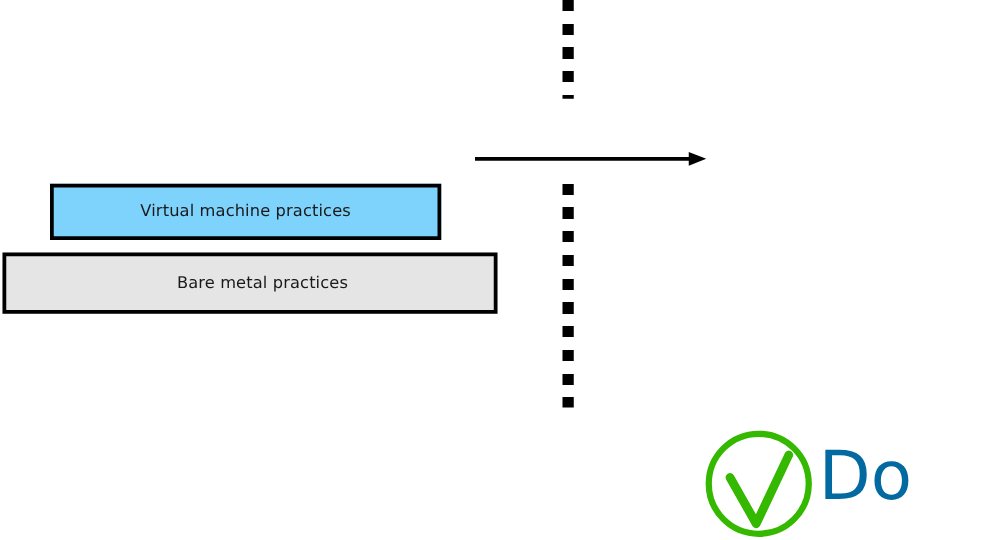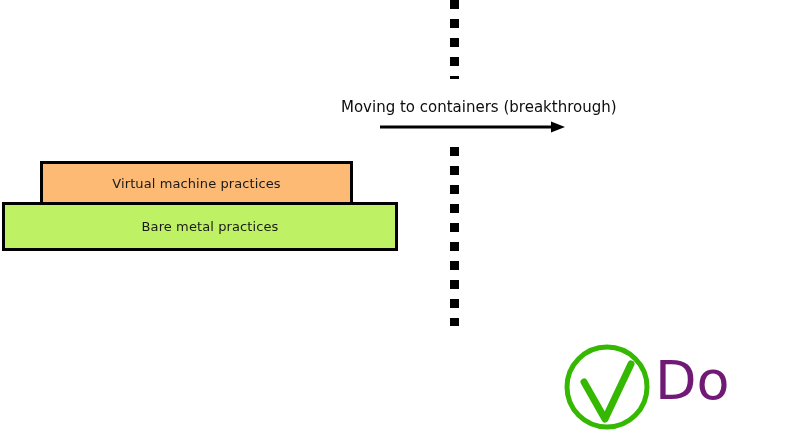--- a/index.html
+++ b/index.html
@@ -29,29 +29,28 @@
     color: #1a1a1a;
     font-size: 13px;
     letter-spacing: 0.1px;
     line-height: 1;
   }
   #box-vm {
     left: 40px;
     top: 147px;
     width: 313px;
     height: 45px;
-    background: #fdba74;
-    margin-top: 14px;
+    background: #7dd3fc;
   }
   #box-baremetal {
     left: 2px;
     top: 202px;
     width: 396px;
     height: 49px;
-    background: #bef264;
+    background: #e5e5e5;
     padding-left: 20px;
   }
   #box-container {
     left: 556px;
     top: 200px;
     width: 246px;
     height: 39px;
     background: #FBA921;
   }
 
@@ -109,32 +108,31 @@
     top: 2px;
     width: 88px;
     height: 88px;
   }
   #do-text {
     position: absolute;
     left: 92px;
     top: 13px;
     font-size: 54px;
     line-height: 1;
-    color: #701a75;
+    color: #0369a1;
     letter-spacing: 0px;
   }
 </style>
 </head>
 <body>
 
 <div id="canvas">
 
   <div class="divider" id="divider-top"></div>
 
-  <div id="transition-label">Moving to containers (breakthrough)</div>
 
   <svg id="transition-arrow" viewBox="0 0 186 16">
     <line x1="1" y1="8" x2="176" y2="8" stroke="#000000" stroke-width="3"></line>
     <polygon points="172,2.5 186,8 172,13.5" fill="#000000"></polygon>
   </svg>
 
   <div class="divider" id="divider-bottom"></div>
 
   <div class="practice-box" id="box-vm">
     <span>Virtual machine practices</span>

